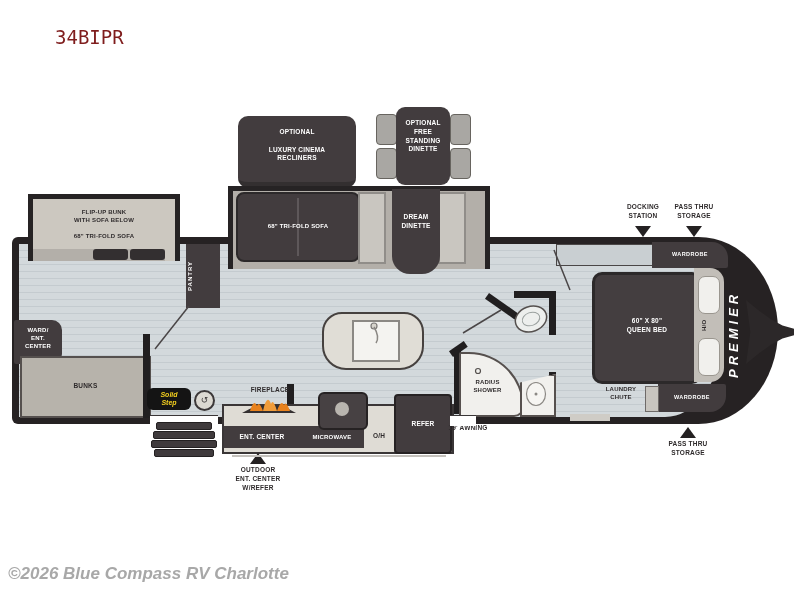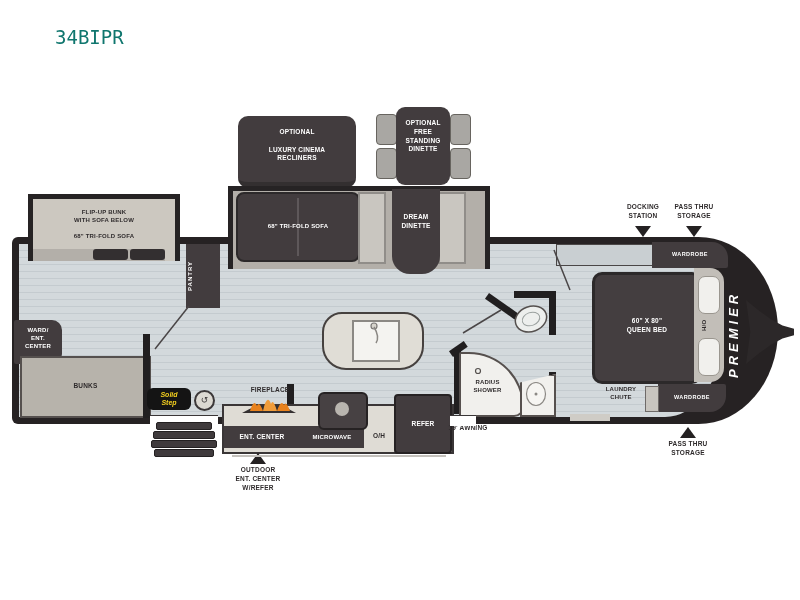--- a/index.html
+++ b/index.html
@@ -19,21 +19,21 @@
   .stepbar{position:absolute;background:#3f3a3c;border:1px solid #232021;border-radius:2px;height:6px;}
   .chair{position:absolute;background:#a9a7a3;border:1.5px solid #67645f;border-radius:4px;}
   .pillow{position:absolute;background:#f1f0ed;border:1px solid #9a968f;border-radius:7px;}
   svg{position:absolute;left:0;top:0;pointer-events:none;}
 </style>
 </head>
 <body>
 
 <div id="plan">
 
-  <div class="abs" style="left:55px;top:26px;font-family:'DejaVu Sans Mono',monospace;font-size:19px;color:#0f766e;">34BIPR</div>
+  <div class="abs" style="left:55px;top:26px;font-family:'DejaVu Sans Mono',monospace;font-size:19px;color:#7f1d1d;">34BIPR</div>
 
   <div class="abs dark" style="left:238px;top:116px;width:118px;height:66px;border-radius:10px;border-bottom:6px solid #332f30;">
     <div class="lbl wlbl" style="left:0;right:0;top:12px;">
       <span>OPTIONAL</span><br><br>
       <span>LUXURY CINEMA</span><br>
       <span>RECLINERS</span>
     </div>
   </div>
 
   <div class="chair" style="left:376px;top:114px;width:19px;height:29px;"></div>
@@ -231,13 +231,14 @@
     <circle cx="478" cy="371" r="2.5" fill="none" stroke="#55504e" stroke-width="1.2"></circle>
 
     <path d="M242 413 Q269 396 296 413 Z" fill="#332f30"></path>
     <path d="M250 411 Q254 398 257 406 Q259 400 263 411 Z" fill="#e8821e"></path>
     <path d="M263 411 Q267 393 271 404 Q273 398 277 411 Z" fill="#f09c3a"></path>
     <path d="M277 411 Q281 399 284 405 Q286 400 290 411 Z" fill="#e8821e"></path>
 
     <line x1="232" y1="456" x2="446" y2="456" stroke="#c4c1bc" stroke-width="2"></line>
   </svg>
 
+  <div class="abs" style="left:8px;top:564px;font-size:17px;font-weight:bold;font-style:italic;color:#a8a8a8;">©2026 Blue Compass RV Charlotte</div>
 </div>
 
 </body></html>

